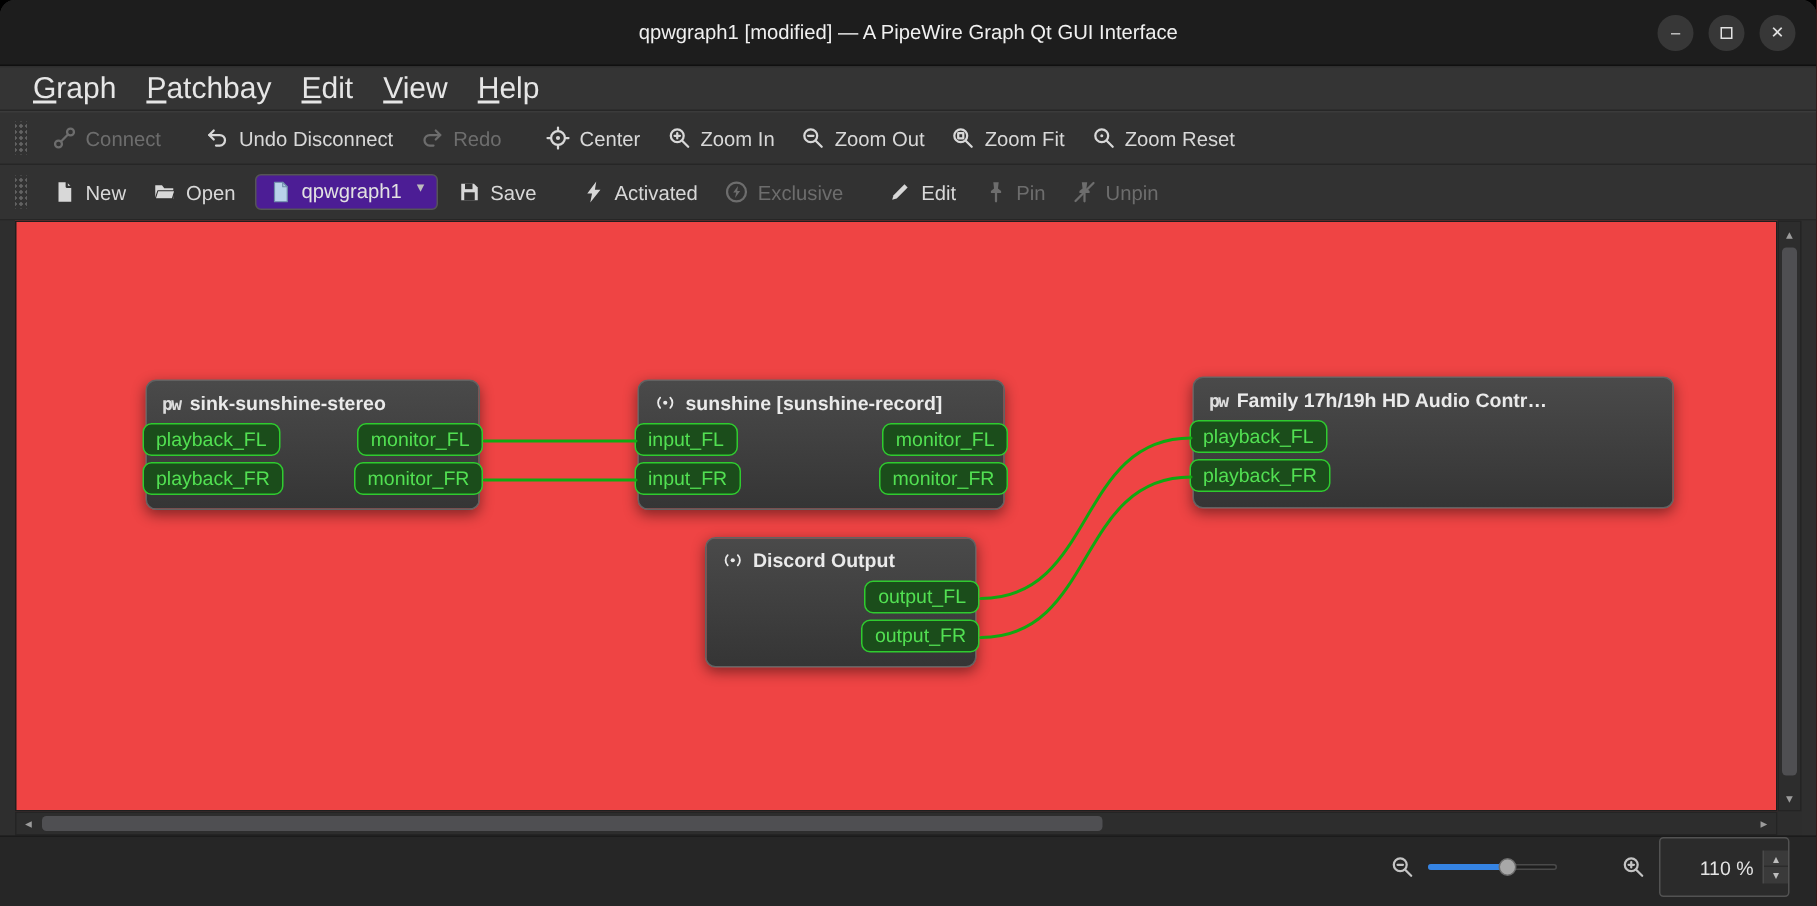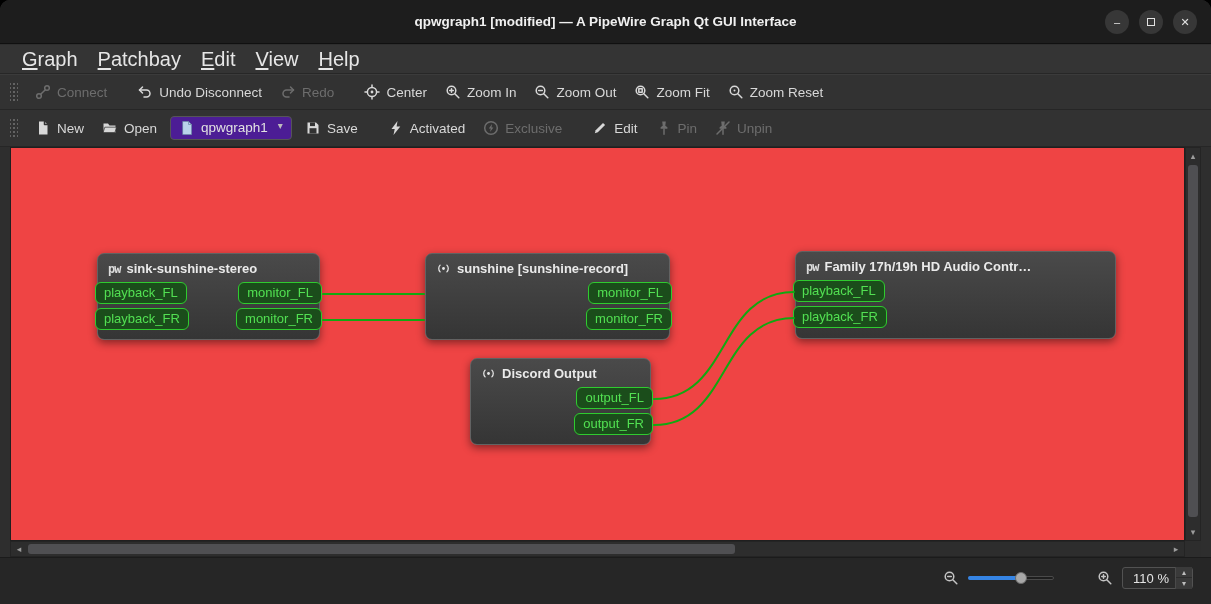--- a/index.html
+++ b/index.html
@@ -2,21 +2,21 @@
 <html><head>
 <meta charset="utf-8">
 <style>
   * { box-sizing: border-box; margin: 0; padding: 0; }
   html,body { background:#000; }
   body { font-family:"Liberation Sans","DejaVu Sans",sans-serif; font-size:13.5px; color:#d6d6d6; }
   .window { position:relative; width:1211px; height:604px; background:#2e2e2e; border-radius:10px 10px 0 0; overflow:hidden; margin:0 auto; }
 
   
   .titlebar { position:absolute; left:0; top:0; right:0; height:44px; background:#1d1d1d; border-bottom:1px solid #101010; }
-  .title-text { position:absolute; left:0; right:0; top:0; height:44px; line-height:44px; text-align:center; color:#f0f0f0; font-weight:bold; font-size:13.5px; }
+  .title-text { position:absolute; left:0; right:0; top:0; height:44px; line-height:44px; text-align:center; color:#f0f0f0; font-weight:normal; font-size:13.5px; }
   .win-controls { position:absolute; right:14px; top:10px; display:flex; gap:10px; }
   .win-btn { width:24px; height:24px; border-radius:50%; background:#373737; color:#e3e3e3; display:flex; align-items:center; justify-content:center; font-size:11px; line-height:1; cursor:default; }
   .win-btn .maxbox { width:8px; height:8px; border:1.2px solid #e3e3e3; display:block; }
 
   
   .menubar { position:absolute; left:0; top:45px; right:0; height:29px; background:#343434; display:flex; align-items:center; padding-left:12px; border-bottom:1px solid #272727; }
   .menu-item { padding:4px 10px; color:#e6e6e6; font-size:20px; border-radius:3px; }
   .menu-item u { text-decoration:underline; text-underline-offset:2px; }
 
   
@@ -56,21 +56,21 @@
   .vthumb { position:absolute; left:2px; right:2px; top:17px; height:calc(100% - 40px); background:#4f4f52; border-radius:3px; }
   .hthumb { position:absolute; top:2px; bottom:2px; left:17px; width:707px; background:#4f4f52; border-radius:3px; }
 
   
   .statusbar { position:absolute; left:0; right:0; bottom:0; height:47px; background:#262626; border-top:1px solid #1b1b1b; display:flex; align-items:center; justify-content:flex-end; gap:9px; padding:0 18px 6px 18px; }
   .statusbar .icon { color:#c4c4c4; }
   .zoom-slider { position:relative; width:86px; height:16px; margin-right:34px; }
   .zs-track { position:absolute; left:0; right:0; top:6px; height:4px; background:#1e1e1e; border:1px solid #4a4a4a; border-radius:2px; }
   .zs-fill { position:absolute; left:0; top:6px; height:4px; border-radius:2px; }
   .zs-handle { position:absolute; top:2px; width:12px; height:12px; border-radius:6px; background:#a8a8a8; border:1px solid #6b6b6b; }
-  .spinbox { display:flex; align-items:center; background:#2b2b2b; border:1px solid #525252; border-radius:3px; height:22px; padding-left:8px; color:#e4e4e4; }
+  .spinbox { display:flex; align-items:center; background:#2b2b2b; border:1px solid #525252; border-radius:3px; height:40px; padding-left:24px; color:#e4e4e4; }
   .spinbox .val { min-width:38px; text-align:right; font-size:13px; }
   .spin-btns { display:flex; flex-direction:column; margin-left:6px; border-left:1px solid #4a4a4a; }
   .sb { width:16px; height:11px; font-size:8px; color:#bdbdbd; display:flex; align-items:center; justify-content:center; background:#3a3a3a; }
   .sb.up { border-bottom:1px solid #2c2c2c; }
 </style>
 </head>
 <body>
 
 <div class="window">
 
@@ -300,20 +300,24 @@
           <div class="node-title">
             <span class="icon node-icon">
               <svg viewBox="0 0 16 16">
                 <circle cx="8" cy="8" r="1.5" fill="currentColor" stroke="none"></circle>
                 <path d="M4.4 4.4a5.1 5.1 0 0 0 0 7.2M11.6 4.4a5.1 5.1 0 0 1 0 7.2" stroke-width="1.3"></path>
               </svg>
             </span>
             <span>sunshine [sunshine-record]</span>
           </div>
           <div class="node-ports">
+            <div class="port-col in">
+              <div class="port" style="color: rgb(82, 224, 82); background: rgb(27, 77, 27); border: 1px solid rgb(47, 203, 47);">input_FL</div>
+              <div class="port" style="color: rgb(82, 224, 82); background: rgb(27, 77, 27); border: 1px solid rgb(47, 203, 47);">input_FR</div>
+            </div>
             <div class="port-col out">
               <div class="port" style="color: rgb(82, 224, 82); background: rgb(27, 77, 27); border: 1px solid rgb(47, 203, 47);">monitor_FL</div>
               <div class="port" style="color: rgb(82, 224, 82); background: rgb(27, 77, 27); border: 1px solid rgb(47, 203, 47);">monitor_FR</div>
             </div>
           </div>
         </div>
         <div class="node" style="left: 784px; top: 103px; width: 321px; min-height: 88px;">
           <div class="node-title">
             <span class="pw-icon">pw</span>
             <span>Family 17h/19h HD Audio Contr…</span>

